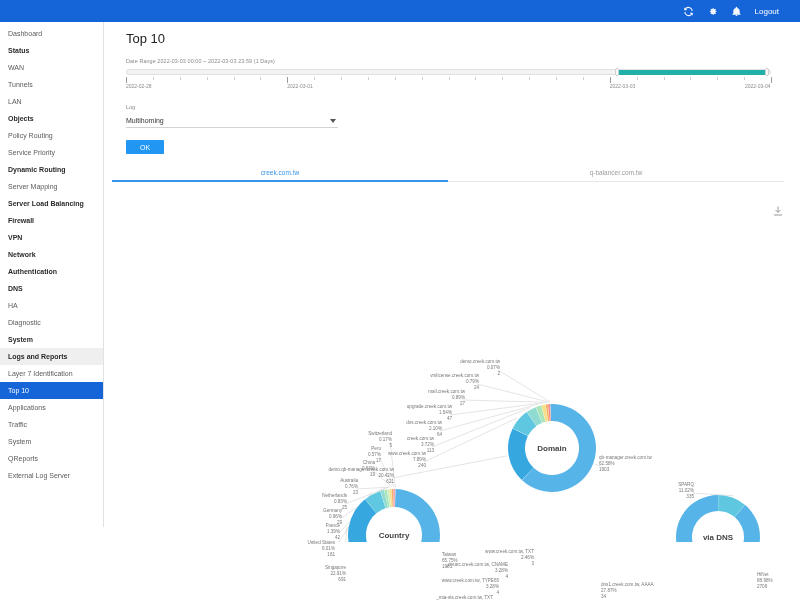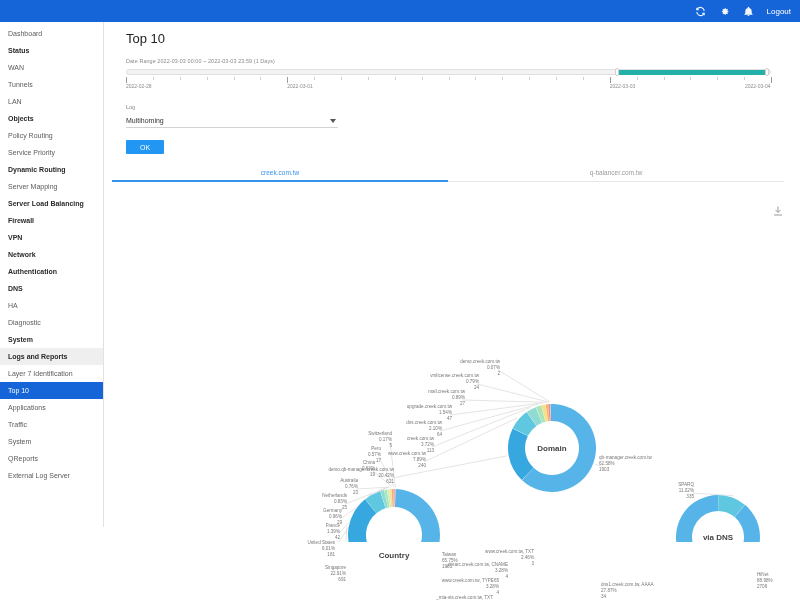--- a/index.html
+++ b/index.html
@@ -15,21 +15,21 @@
     position: absolute; left: 0; top: 0; width: 800px; height: 22px;
     background: #1565d8; display: flex; align-items: center;
   }
   .logo {
     width: 104px; height: 22px; display: flex; align-items: center;
     padding-left: 8px; color: #fff; font-size: 12px; font-style: italic;
     font-weight: bold; letter-spacing: .2px;
   }
   .topbar-right {
     margin-left: auto; display: flex; align-items: center; gap: 13px;
-    padding-right: 9px; color: #fff;
+    padding-right: 21px; color: #fff;
   }
   .ticon { width: 11px; height: 11px; display: block; opacity: .95; }
   .logout { font-size: 8px; color: #fff; }
 
   
   .sidebar {
     position: absolute; left: 0; top: 22px; width: 104px; height: 505px;
     background: #fff; border-right: 1px solid #e2e2e2;
     padding-top: 3px;
   }
@@ -329,21 +329,21 @@
         <div class="donut-center" style="left: 448px; top: 262px; transform: translateX(-50%);">Domain</div>
         <div class="donut-label right" style="left: 495px; top: 273px;"><span>qb-manager.creek.com.tw</span><br><span>62.58%</span><br><span>1903</span></div>
         <div class="donut-label left" style="left: 290px; top: 285px; transform: translateX(-100%);"><span>demo.qb-manager.creek.com.tw</span><br><span>20.42%</span><br><span>621</span></div>
         <div class="donut-label left" style="left: 322px; top: 269px; transform: translateX(-100%);"><span>www.creek.com.tw</span><br><span>7.89%</span><br><span>240</span></div>
         <div class="donut-label left" style="left: 330px; top: 254px; transform: translateX(-100%);"><span>creek.com.tw</span><br><span>3.72%</span><br><span>113</span></div>
         <div class="donut-label left" style="left: 338px; top: 238px; transform: translateX(-100%);"><span>dns.creek.com.tw</span><br><span>2.10%</span><br><span>64</span></div>
         <div class="donut-label left" style="left: 348px; top: 222px; transform: translateX(-100%);"><span>upgrade.creek.com.tw</span><br><span>1.54%</span><br><span>47</span></div>
         <div class="donut-label left" style="left: 361px; top: 207px; transform: translateX(-100%);"><span>mail.creek.com.tw</span><br><span>0.89%</span><br><span>27</span></div>
         <div class="donut-label left" style="left: 375px; top: 191px; transform: translateX(-100%);"><span>vmlicense.creek.com.tw</span><br><span>0.79%</span><br><span>24</span></div>
         <div class="donut-label left" style="left: 396px; top: 177px; transform: translateX(-100%);"><span>demo.creek.com.tw</span><br><span>0.07%</span><br><span>2</span></div>
-        <div class="donut-center" style="left: 290px; top: 369px; transform: translateX(-50%);">Country</div>
+        <div class="donut-center" style="left: 290px; top: 349px; transform: translateX(-50%);">Country</div>
         <div class="donut-label right" style="left: 338px; top: 370px;"><span>Taiwan</span><br><span>65.75%</span><br><span>1981</span></div>
         <div class="donut-label left" style="left: 242px; top: 383px; transform: translateX(-100%);"><span>Singapore</span><br><span>22.91%</span><br><span>691</span></div>
         <div class="donut-label left" style="left: 231px; top: 358px; transform: translateX(-100%);"><span>United States</span><br><span>6.01%</span><br><span>181</span></div>
         <div class="donut-label left" style="left: 236px; top: 341px; transform: translateX(-100%);"><span>France</span><br><span>1.39%</span><br><span>42</span></div>
         <div class="donut-label left" style="left: 238px; top: 326px; transform: translateX(-100%);"><span>Germany</span><br><span>0.96%</span><br><span>29</span></div>
         <div class="donut-label left" style="left: 243px; top: 311px; transform: translateX(-100%);"><span>Netherlands</span><br><span>0.83%</span><br><span>25</span></div>
         <div class="donut-label left" style="left: 254px; top: 296px; transform: translateX(-100%);"><span>Australia</span><br><span>0.76%</span><br><span>23</span></div>
         <div class="donut-label left" style="left: 271px; top: 278px; transform: translateX(-100%);"><span>China</span><br><span>0.63%</span><br><span>19</span></div>
         <div class="donut-label left" style="left: 277px; top: 264px; transform: translateX(-100%);"><span>Peru</span><br><span>0.57%</span><br><span>17</span></div>
         <div class="donut-label left" style="left: 288px; top: 249px; transform: translateX(-100%);"><span>Switzerland</span><br><span>0.17%</span><br><span>5</span></div>

